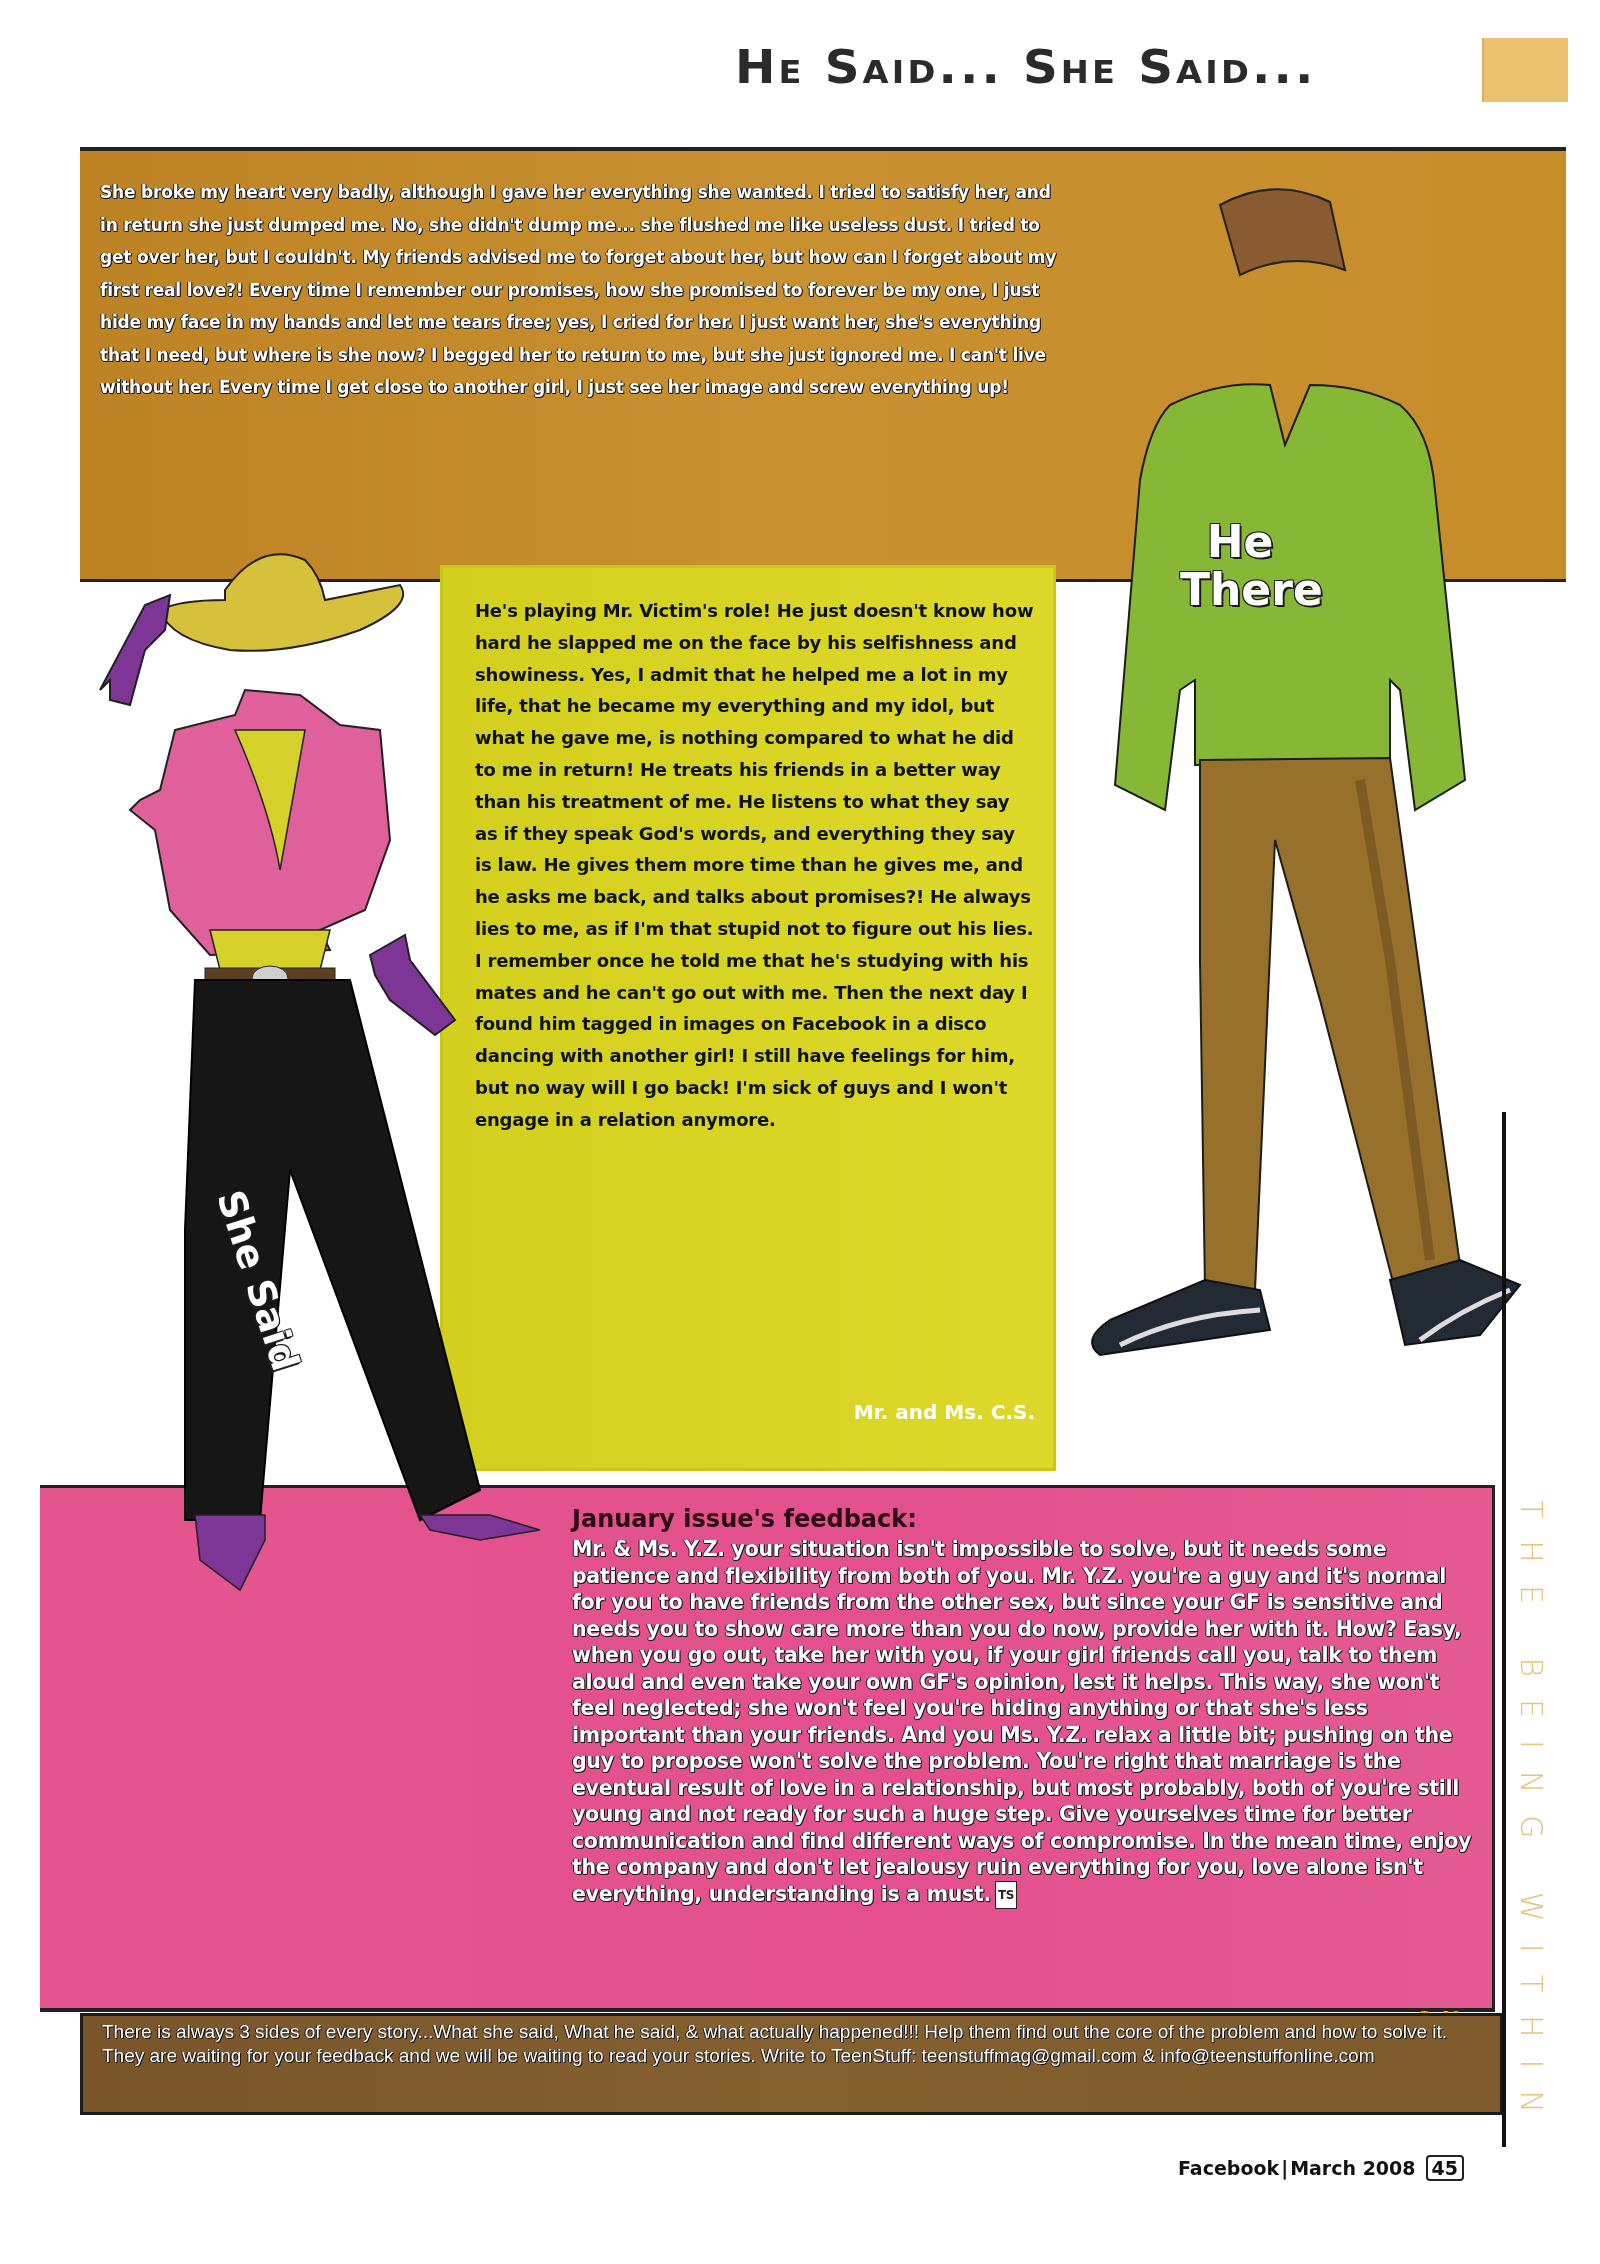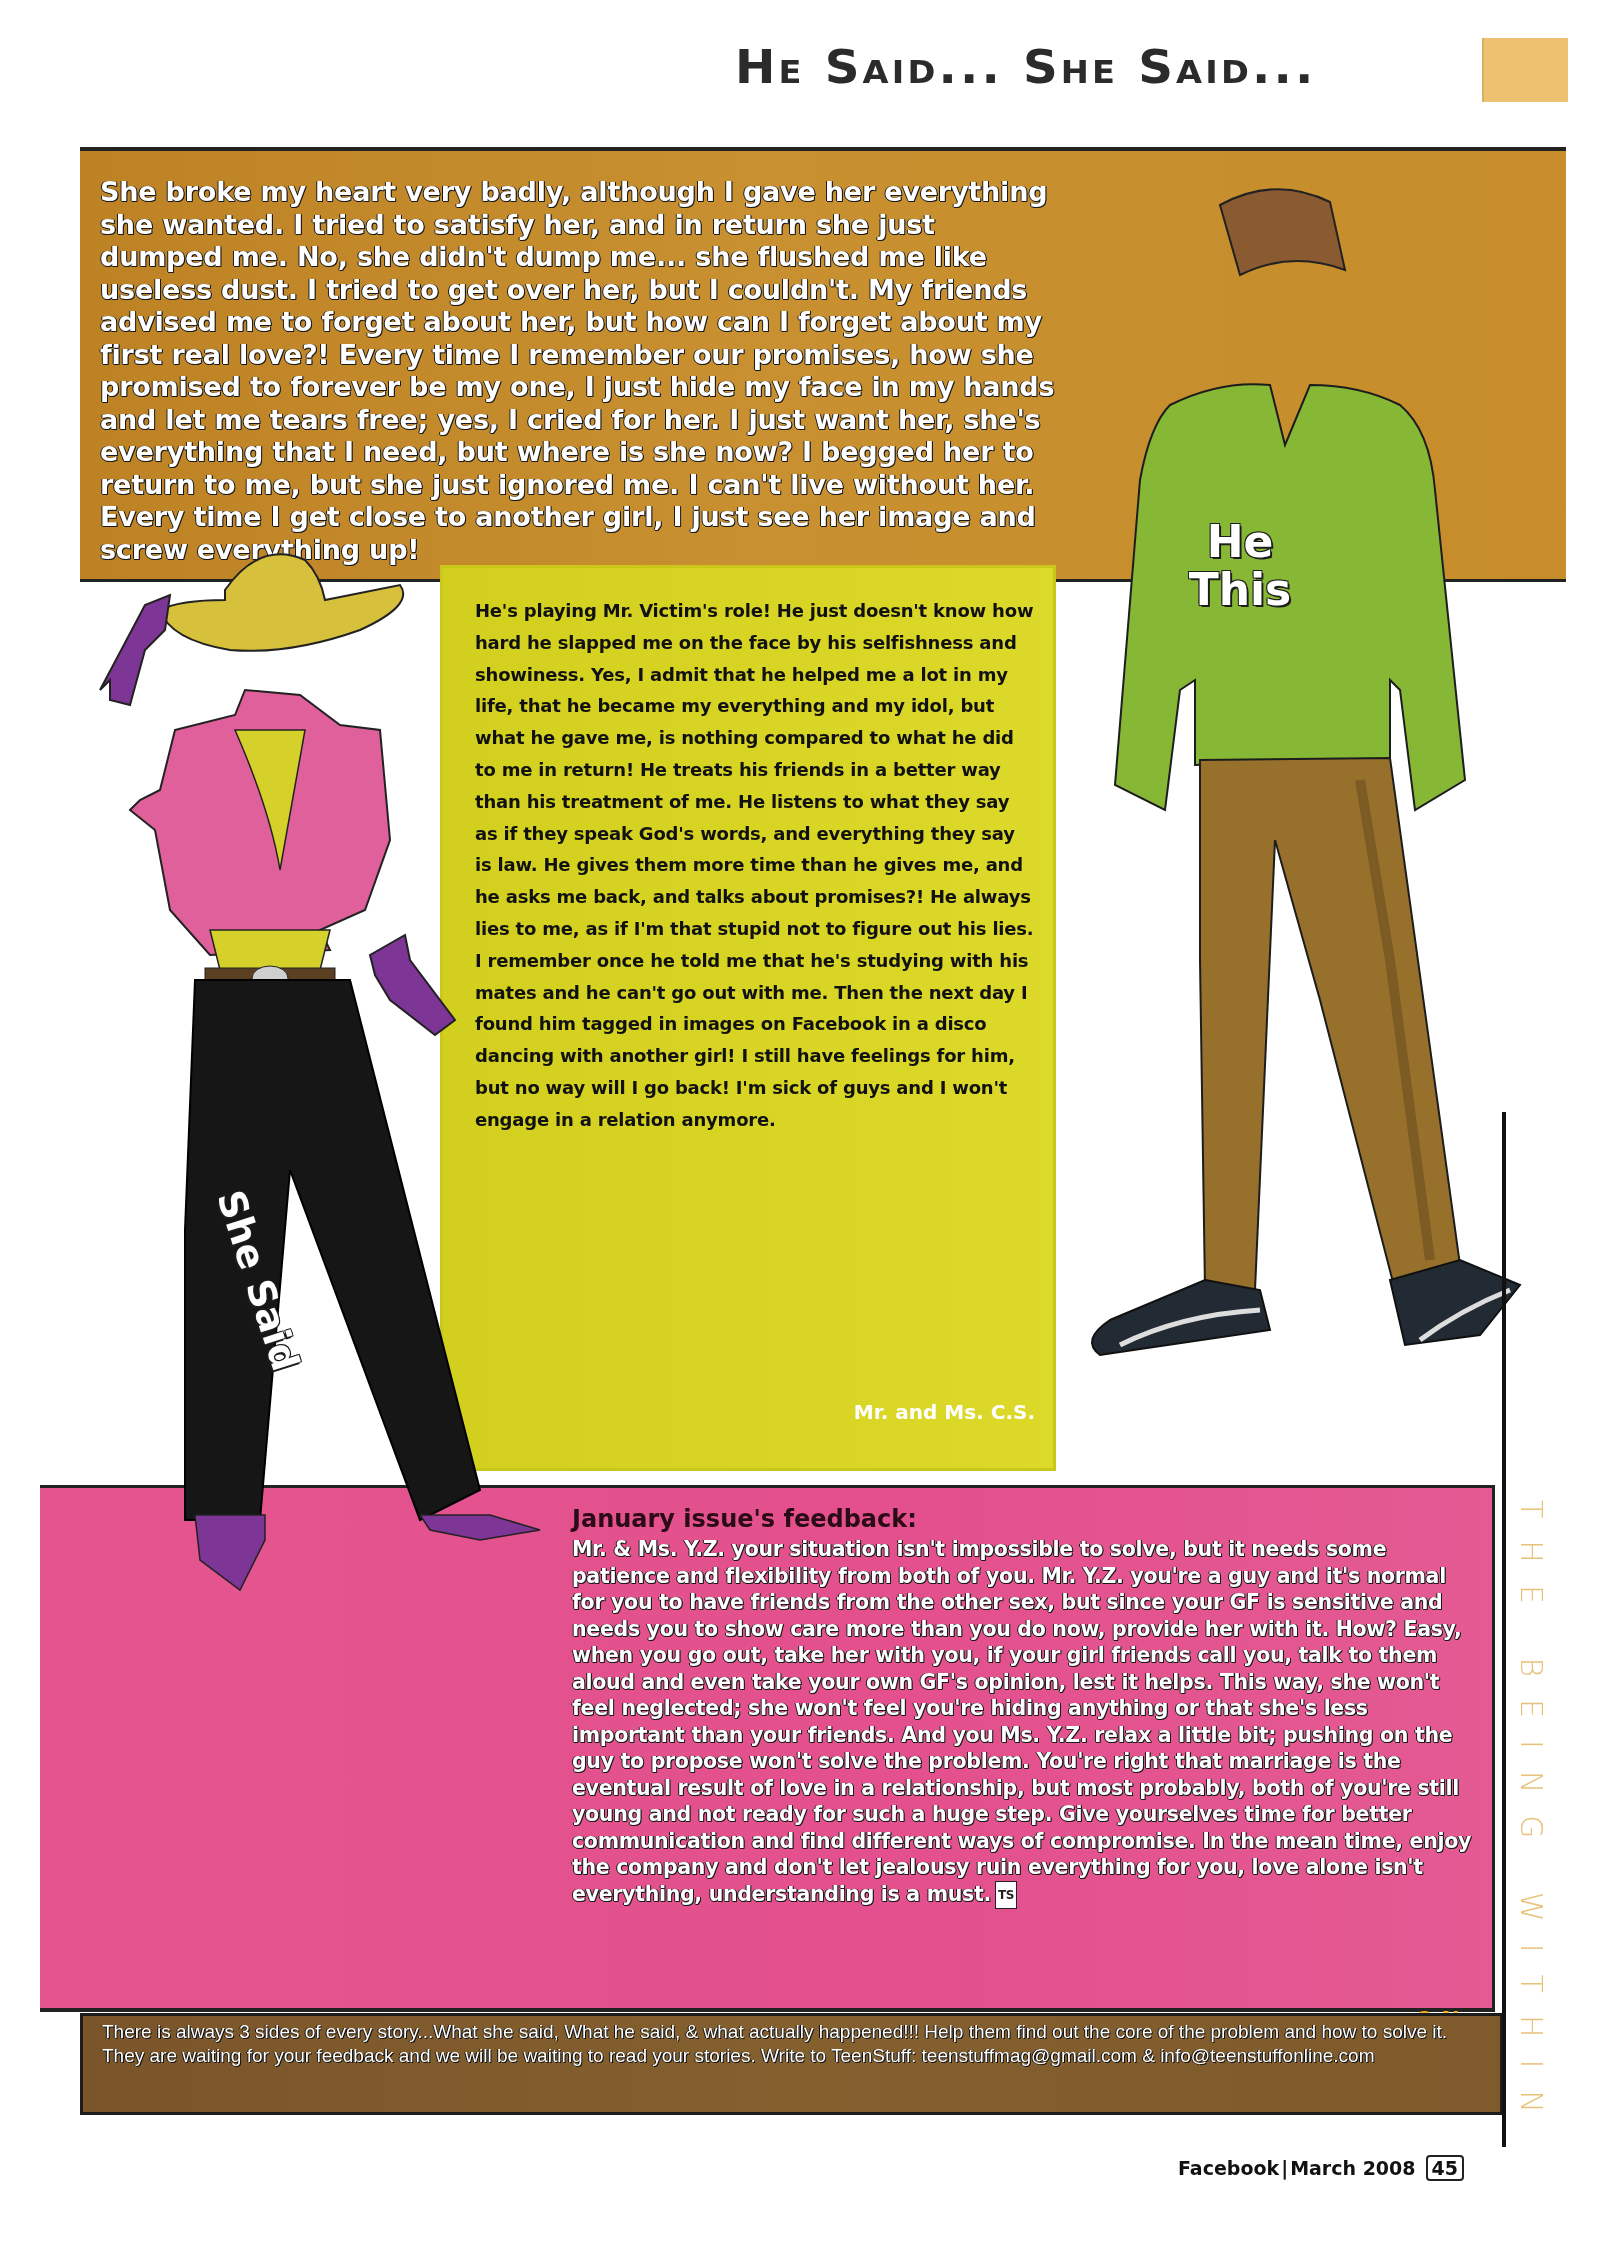--- a/index.html
+++ b/index.html
@@ -6,21 +6,21 @@
     body { width:1600px; height:2264px; background:#ffffff; position:relative; overflow:hidden; font-family:"DejaVu Sans", sans-serif; }
     .abs { position:absolute; }
 
     
     .title { left:735px; top:40px; font-family:"DejaVu Sans", sans-serif; font-weight:900; font-size:46px; letter-spacing:3px; color:#2b2b2b; font-variant:small-caps; transform:scaleX(1.05); transform-origin:left; }
     .tab-top { left:1482px; top:38px; width:84px; height:64px; background:#ecc170; border-left:2px solid #d8b060; }
 
     
     .he-panel { left:80px; top:147px; width:1486px; height:428px; background:#c58a2a; border-top:4px solid #222; border-bottom:3px solid #222;
       background-image: linear-gradient(90deg, #bd8224 0%, #c89030 45%, #c78d2b 100%); }
-    .he-text { left:100px; top:176px; width:960px; font-size:27px; line-height:32.5px; color:#ffffff; font-weight:600;
+    .he-text { left:100px; top:176px; width:960px; font-size:17px; line-height:32.5px; color:#ffffff; font-weight:600;
       text-shadow: 1px 1px 0 #1a1a1a, -1px 0 0 #1a1a1a, 0 1px 0 #1a1a1a, 1px 0 0 #1a1a1a; letter-spacing:-0.2px; }
 
     
     .she-panel { left:440px; top:565px; width:610px; height:900px; background:#d6d321; border:3px solid #c9c71a;
       background-image: linear-gradient(90deg, #d2cf1e, #dcd92a); }
     .she-text { left:475px; top:595px; width:560px; font-size:18px; line-height:31.8px; color:#111; font-weight:700; letter-spacing:-0.2px; }
     .signature { left:780px; top:1400px; width:255px; text-align:right; font-size:20px; color:#fff; font-weight:700; }
 
     
     .pink-panel { left:40px; top:1485px; width:1452px; height:520px; background:#e3538f; border-top:3px solid #222; border-bottom:4px solid #222; border-right:3px solid #222;
@@ -69,21 +69,21 @@
   <path d="M110 245 Q160 220 210 225 L225 285 L250 225 Q300 225 340 245 Q370 270 375 330 L405 620 L355 650 L340 530 L330 520 L330 600 L135 605 L135 520 L120 530 L105 650 L55 625 L80 320 Q90 265 110 245 Z" fill="#86b836" stroke="#1d1d1d" stroke-width="2"></path>
 
   <path d="M140 600 L330 598 L400 1105 L335 1130 L260 840 L215 680 L195 1130 L145 1130 L140 800 Z" fill="#97702c" stroke="#1d1d1d" stroke-width="2"></path>
   <path d="M300 620 L330 800 L370 1100" fill="none" stroke="#6d4f1f" stroke-width="10" opacity="0.6"></path>
 
   <path d="M145 1120 L200 1130 L210 1170 L40 1195 Q20 1180 50 1160 Z" fill="#222a33" stroke="#111" stroke-width="2"></path>
   <path d="M60 1185 Q120 1155 200 1150" fill="none" stroke="#ddd" stroke-width="5"></path>
   <path d="M330 1120 L400 1100 L460 1125 L420 1175 L345 1185 Z" fill="#222a33" stroke="#111" stroke-width="2"></path>
   <path d="M360 1180 Q400 1150 450 1130" fill="none" stroke="#ddd" stroke-width="5"></path>
 </svg>
-<div class="he-label">He This</div>
+<div class="he-label">He There</div>
 
 <div class="abs she-panel"></div>
 <div class="abs she-text">He's playing Mr. Victim's role! He just doesn't know how hard he slapped me on the face by his selfishness and showiness. Yes, I admit that he helped me a lot in my life, that he became my everything and my idol, but what he gave me, is nothing compared to what he did to me in return! He treats his friends in a better way than his treatment of me. He listens to what they say as if they speak God's words, and everything they say is law. He gives them more time than he gives me, and he asks me back, and talks about promises?! He always lies to me, as if I'm that stupid not to figure out his lies. I remember once he told me that he's studying with his mates and he can't go out with me. Then the next day I found him tagged in images on Facebook in a disco dancing with another girl! I still have feelings for him, but no way will I go back! I'm sick of guys and I won't engage in a relation anymore.</div>
 <div class="abs signature">Mr. and Ms. C.S.</div>
 
 <div class="abs pink-panel"></div>
 
 <svg class="fig" style="left:60px;top:530px;" width="420" height="1180" viewBox="0 0 420 1180">
 
   <path d="M165 60 Q200 10 245 30 Q260 45 265 70 L340 55 Q355 75 300 100 Q230 125 170 120 Q110 110 100 80 Q120 70 165 70 Z" fill="#d7c03c" stroke="#222" stroke-width="2"></path>

